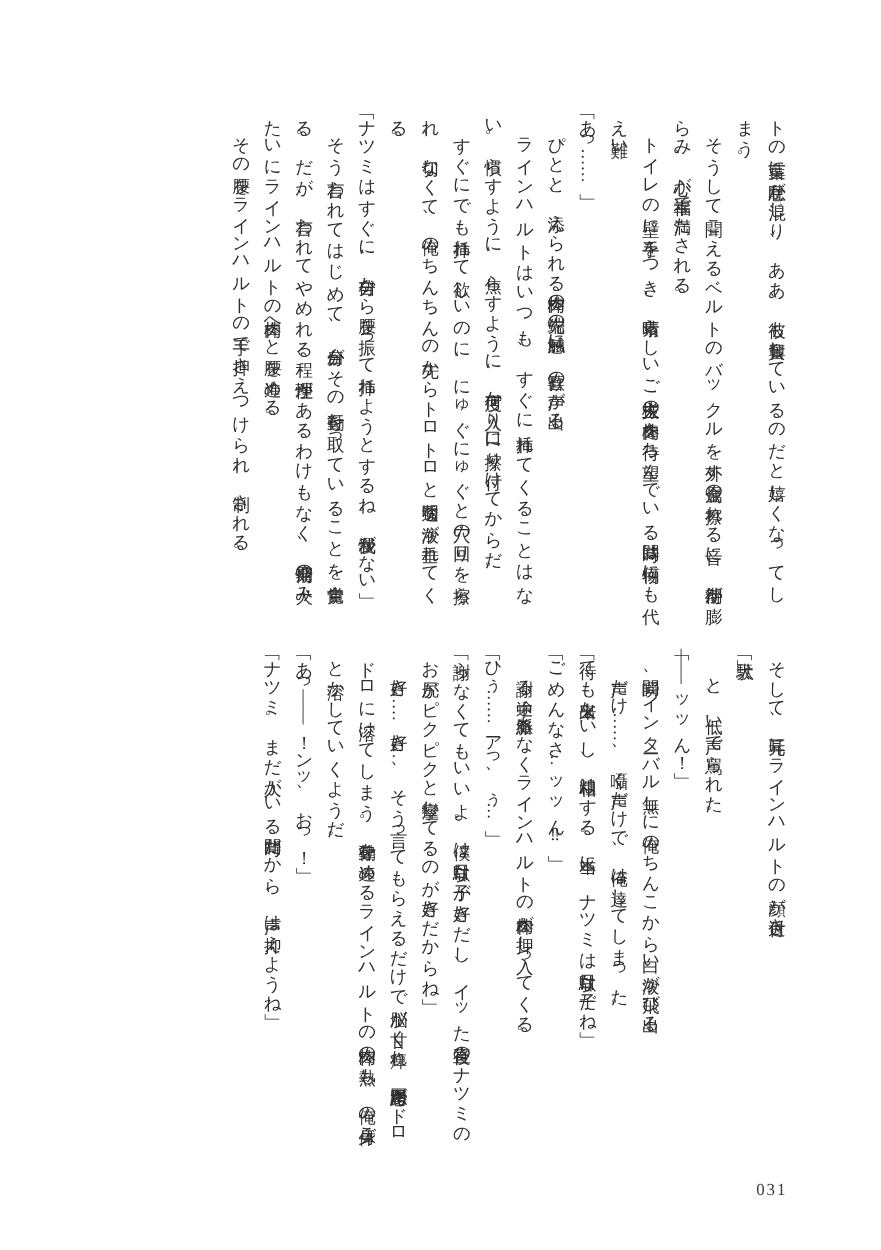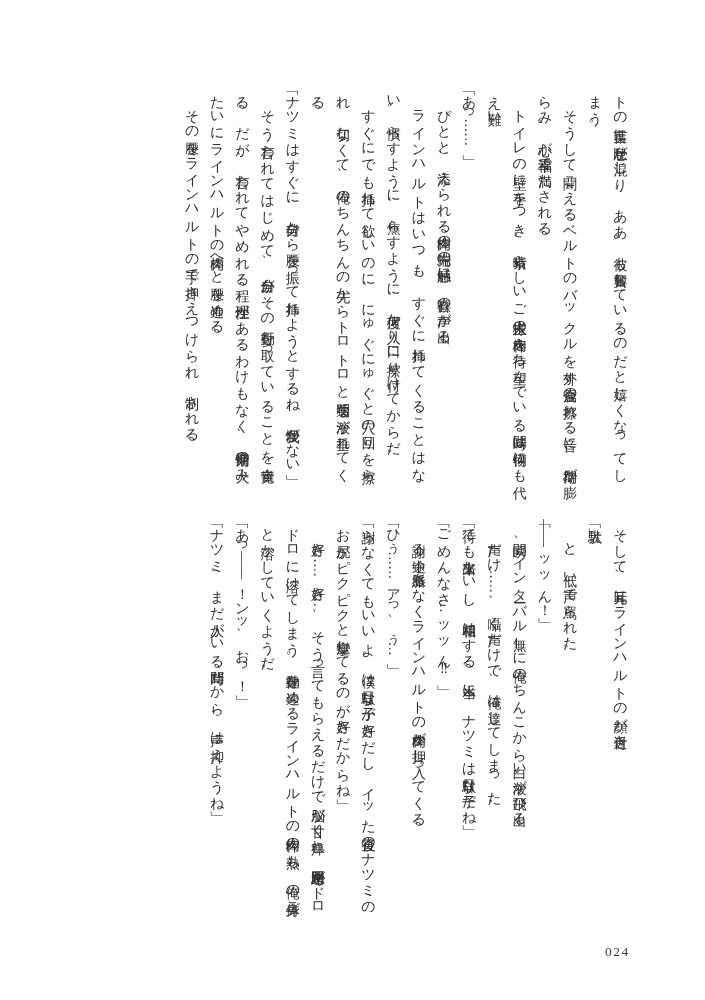--- a/index.html
+++ b/index.html
@@ -78,14 +78,14 @@
       <p class="indent">声だけ……、囁く声だけで、俺は達してしまった。</p>
       <p class="">「待ても出来ないし、粗相はする。本当に、ナツミは駄目な子だね」</p>
       <p class="">「ごめんなさ…ッッん‼」</p>
       <p class="indent">謝る途中、脈絡もなくラインハルトの肉棒が押し入ってくる。</p>
       <p class="">「ひぅ……アっ、ぅ…」</p>
       <p class="">「謝らなくてもいいよ。僕は駄目な子が好きだし、イッた直後のナツミのお尻がピクピクと痙攣してるのが好きだからね」</p>
       <p class="indent">好き……好き…、そう言ってもらえるだけで脳が甘く痺れ、思考回路がドロドロに溶けてしまう。律動を速めるラインハルトの肉棒の熱も、俺の身体ごと溶かしていくようだ。</p>
       <p class="">「あっ――！ンッ、おっ！」</p>
       <p class="">「ナツミ。まだ人がいる時間だから、声は抑えようね」</p>
     </div>
-  <div class="page-number">024</div>
+  <div class="page-number">031</div>
 </div>
 
 </body></html>

